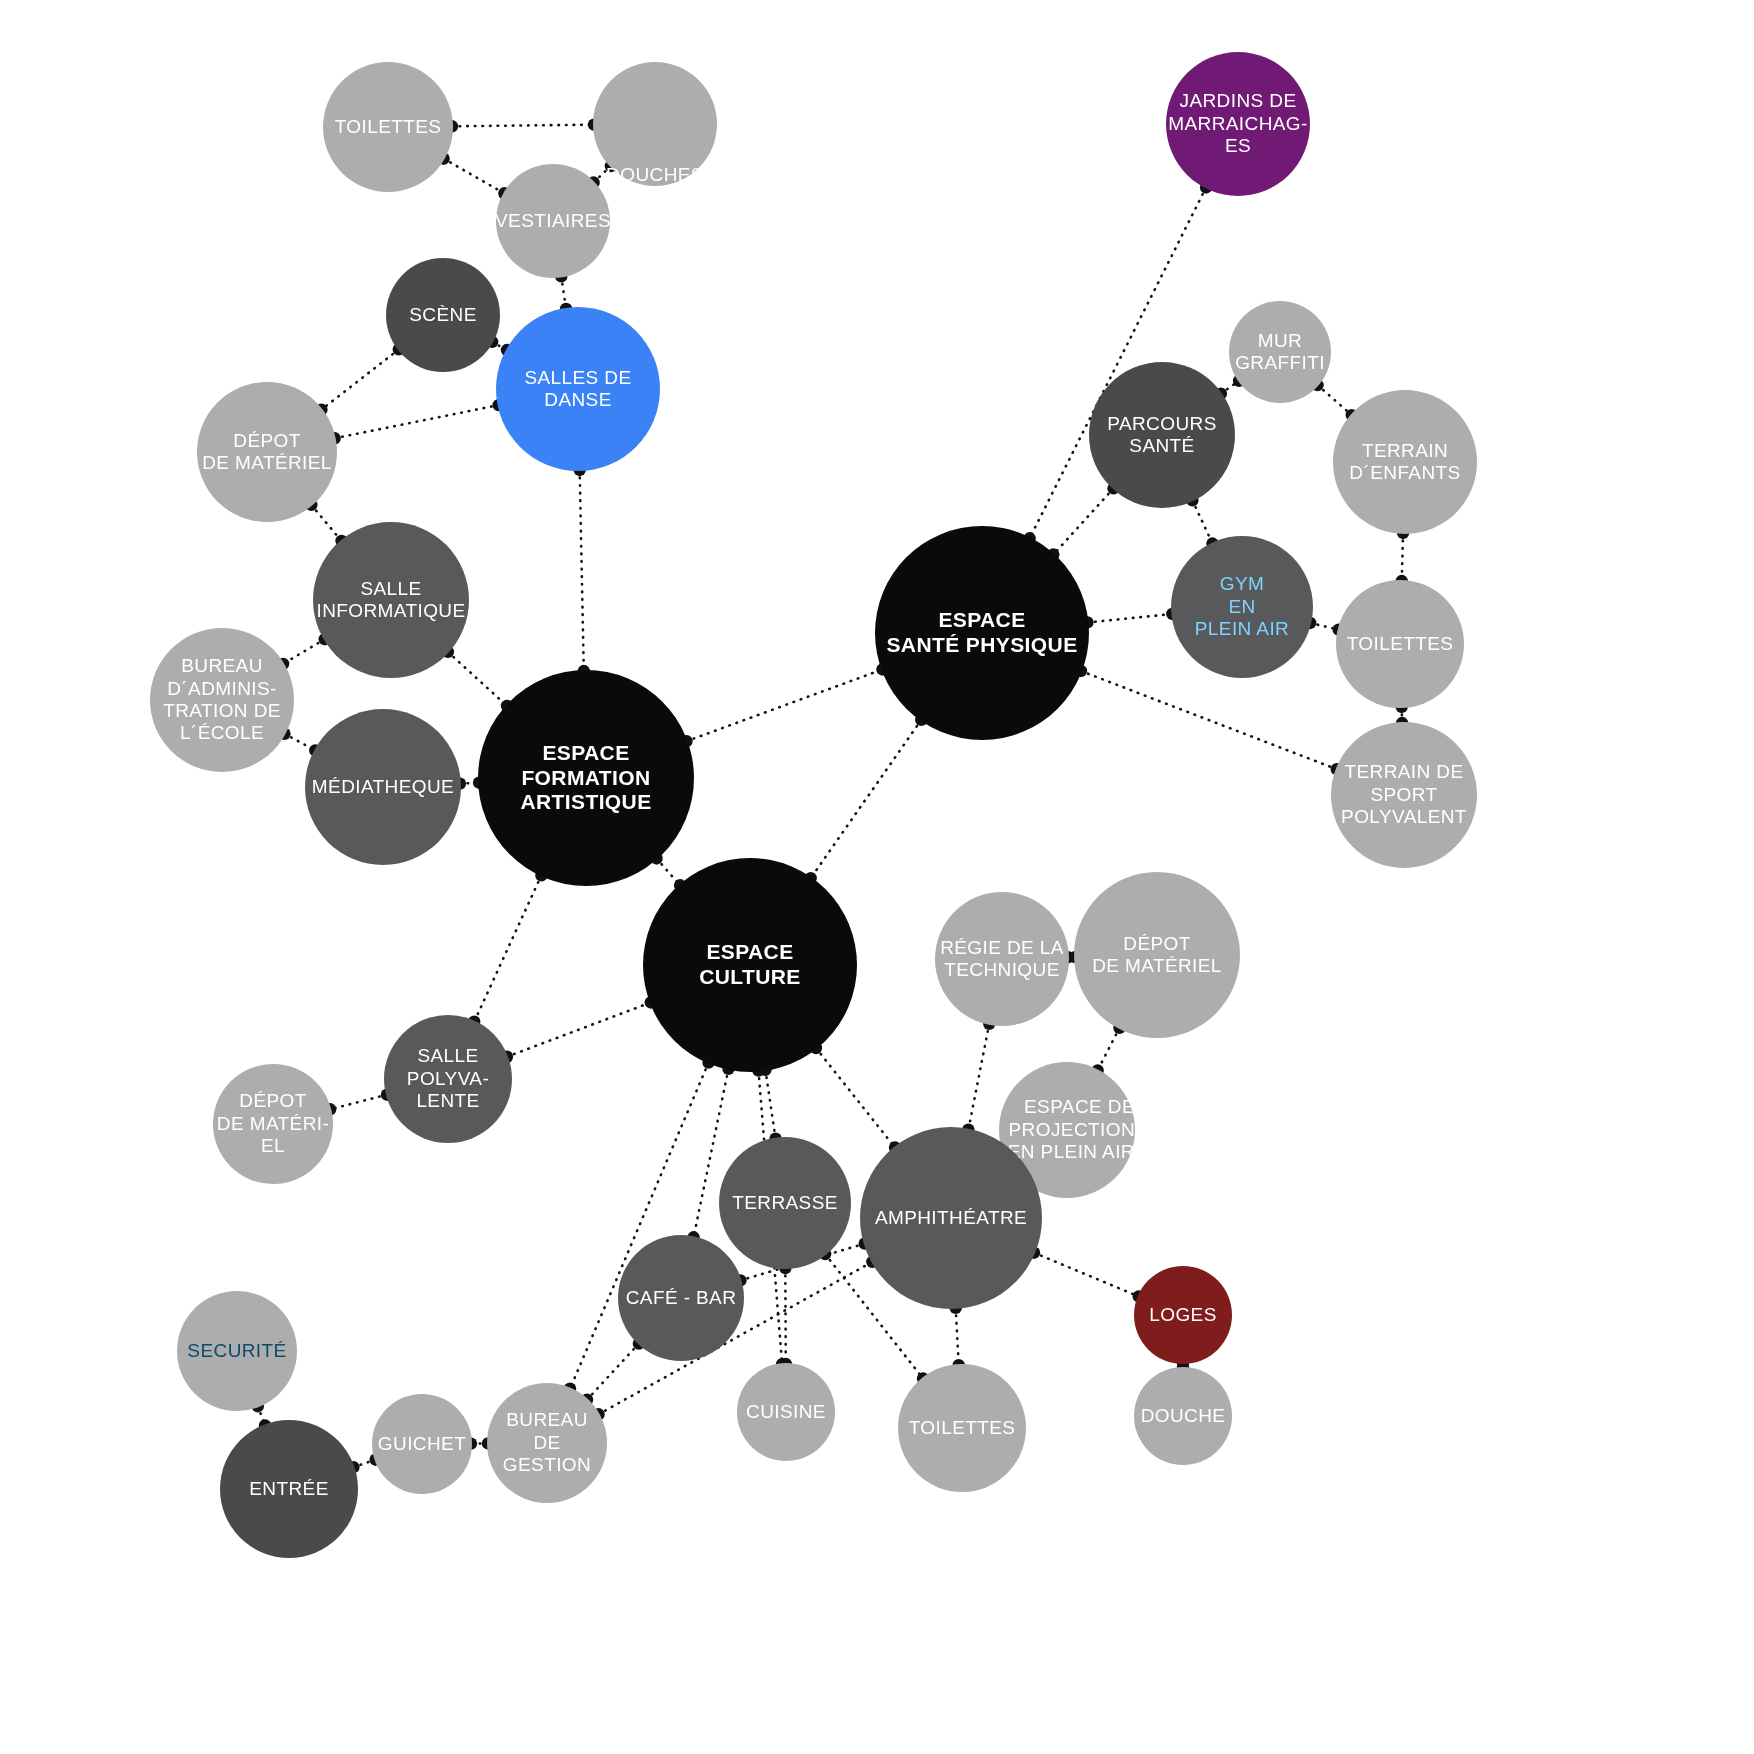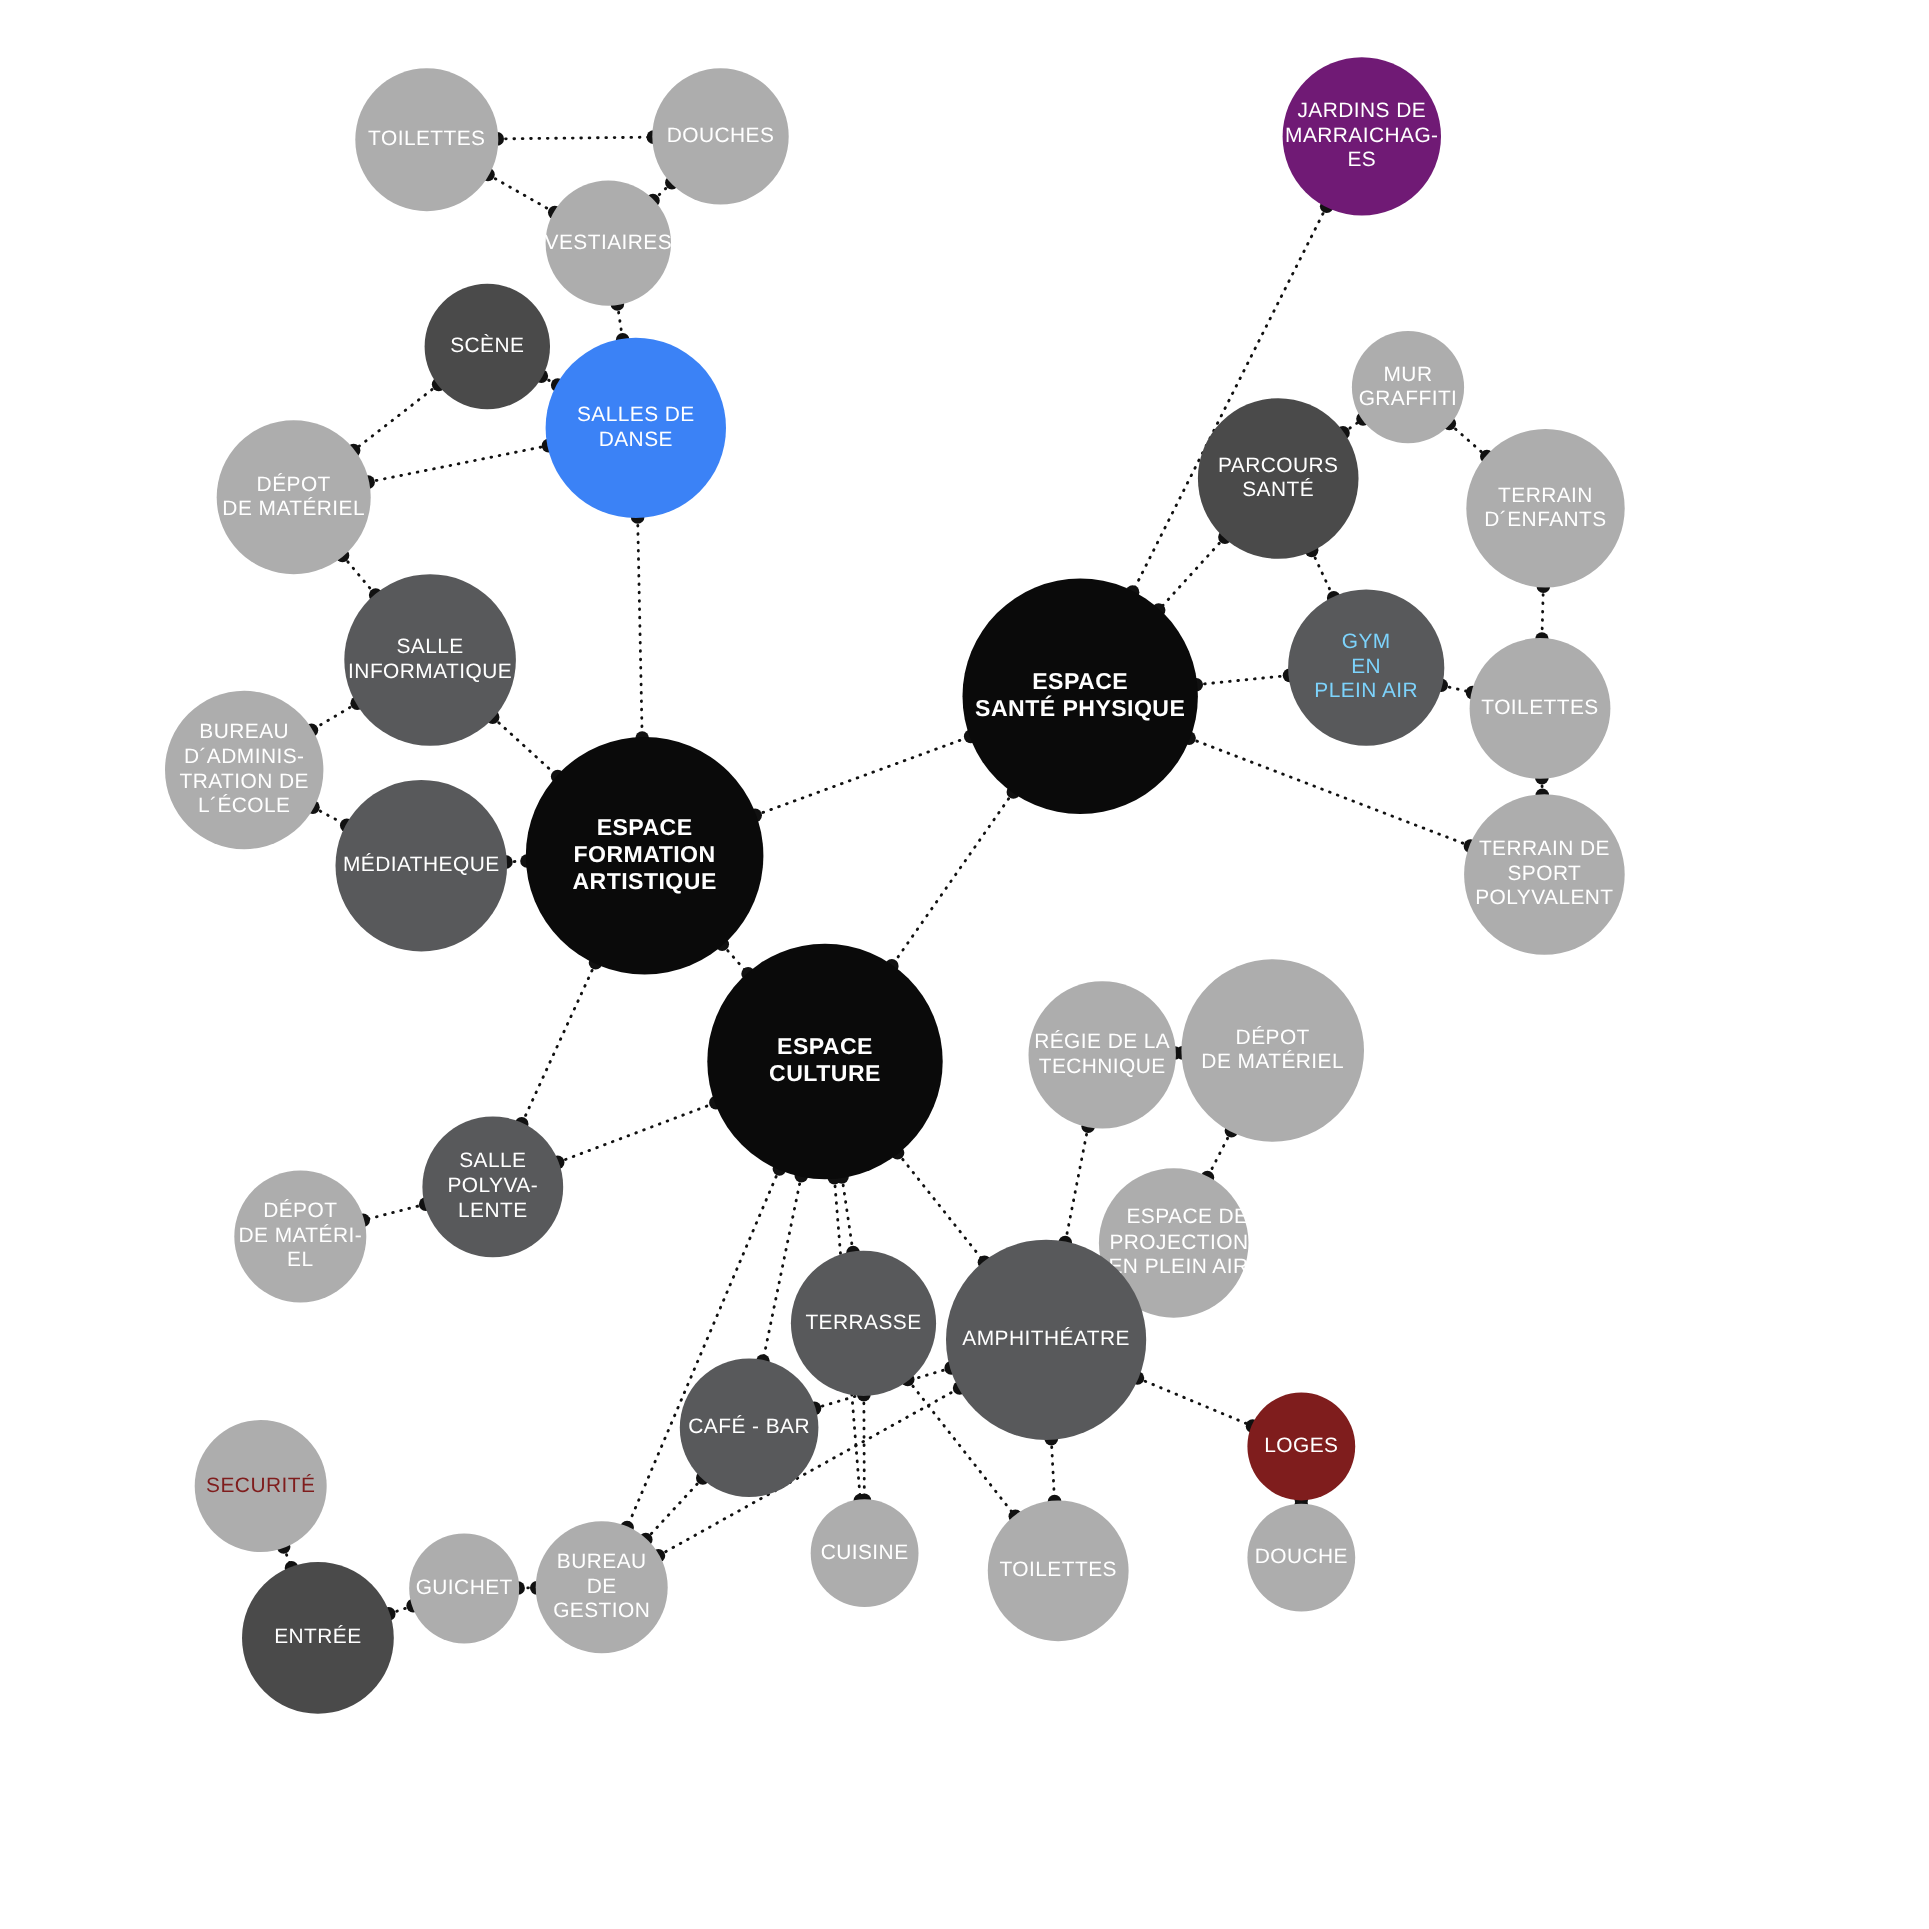--- a/index.html
+++ b/index.html
@@ -305,21 +305,21 @@
       <g>
         <line x1="257.803944816286" y1="1406.2104689355283" x2="265.02257207614497" y2="1425.367595125154" stroke="#111111" stroke-width="2.6" stroke-linecap="round" stroke-dasharray="0.6 7"></line>
         <circle cx="257.803944816286" cy="1406.2104689355283" r="6.2" fill="#111111"></circle>
         <circle cx="265.02257207614497" cy="1425.367595125154" r="6.2" fill="#111111"></circle>
       </g>
     </svg>
   <div id="node-layer">
       <div class="node" style="left: 323px; top: 62px; width: 130px; height: 130px; background: rgb(173, 173, 173); font-size: 19px; color: rgb(255, 255, 255); z-index: 10;">
         <span class="lbl">TOILETTES</span>
       </div>
-      <div class="node" style="left: 593px; top: 62px; width: 124px; height: 124px; background: rgb(173, 173, 173); font-size: 19px; color: rgb(255, 255, 255); z-index: 10;">
+      <div class="node" style="left: 593px; top: 62px; width: 124px; height: 124px; background: rgb(173, 173, 173); font-size: 19px; color: rgb(255, 255, 255); z-index: 10; align-items: flex-end;">
         <span class="lbl">DOUCHES</span>
       </div>
       <div class="node" style="left: 496px; top: 164px; width: 114px; height: 114px; background: rgb(173, 173, 173); font-size: 19px; color: rgb(255, 255, 255); z-index: 10;">
         <span class="lbl">VESTIAIRES</span>
       </div>
       <div class="node" style="left: 386px; top: 258px; width: 114px; height: 114px; background: rgb(74, 74, 74); font-size: 19px; color: rgb(255, 255, 255); z-index: 10;">
         <span class="lbl">SCÈNE</span>
       </div>
       <div class="node" style="left: 496px; top: 307px; width: 164px; height: 164px; background: #3b82f6; font-size: 19px; color: rgb(255, 255, 255); z-index: 10;">
         <span class="lbl">SALLES DE
@@ -430,20 +430,20 @@
         <span class="lbl">TOILETTES</span>
       </div>
       <div class="node" style="left: 487px; top: 1383px; width: 120px; height: 120px; background: rgb(173, 173, 173); font-size: 19px; color: rgb(255, 255, 255); z-index: 10;">
         <span class="lbl">BUREAU
 DE
 GESTION</span>
       </div>
       <div class="node" style="left: 372px; top: 1394px; width: 100px; height: 100px; background: rgb(173, 173, 173); font-size: 19px; color: rgb(255, 255, 255); z-index: 10;">
         <span class="lbl">GUICHET</span>
       </div>
-      <div class="node" style="left: 177px; top: 1291px; width: 120px; height: 120px; background: rgb(173, 173, 173); font-size: 19px; color: #7f1d1d; z-index: 10;">
+      <div class="node" style="left: 177px; top: 1291px; width: 120px; height: 120px; background: rgb(173, 173, 173); font-size: 19px; color: #0c4a6e; z-index: 10;">
         <span class="lbl">SECURITÉ</span>
       </div>
       <div class="node" style="left: 220px; top: 1420px; width: 138px; height: 138px; background: rgb(74, 74, 74); font-size: 19px; color: rgb(255, 255, 255); z-index: 10;">
         <span class="lbl">ENTRÉE</span>
       </div>
     </div>
 </div>
 
 </body></html>

